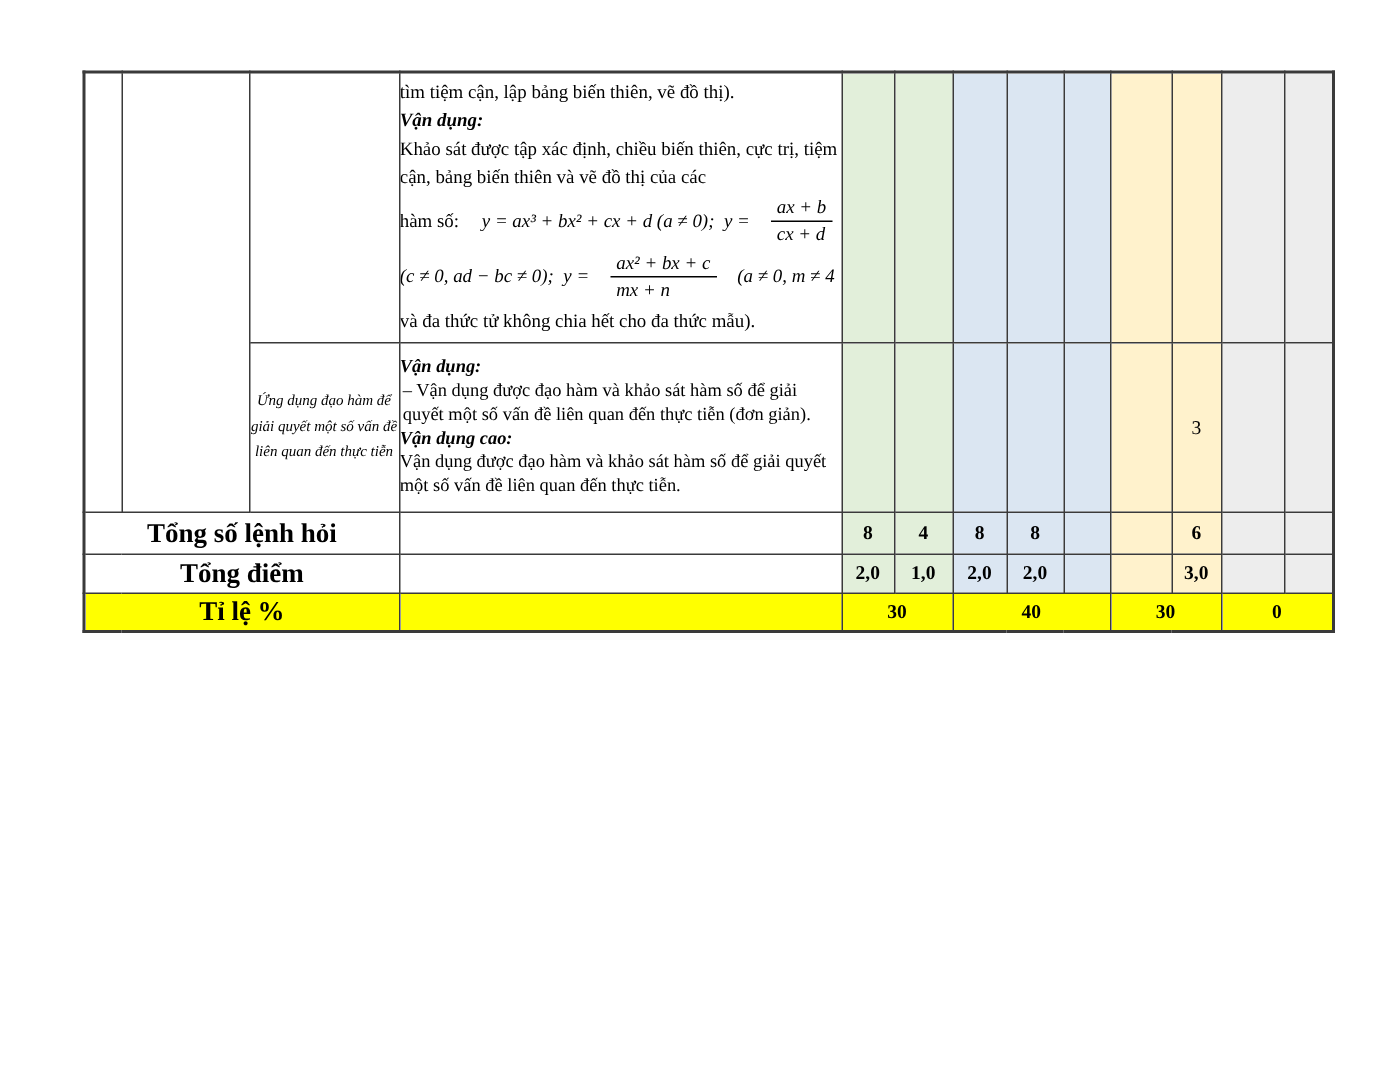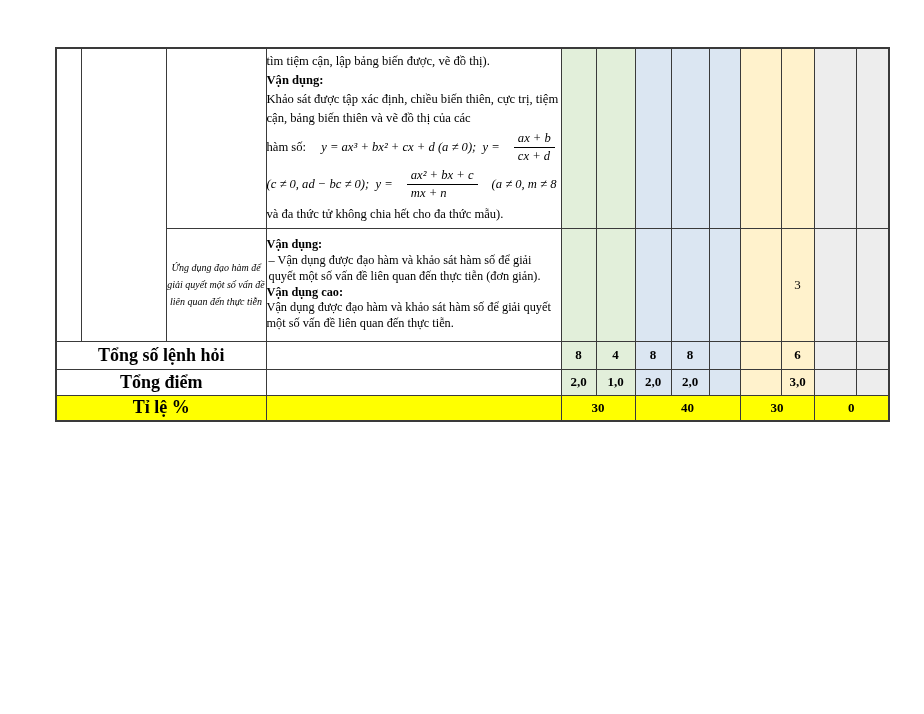--- a/index.html
+++ b/index.html
@@ -42,21 +42,21 @@
     padding: 2px 5px 2px 6px;
     font-size: 12.6px;
     line-height: 19px;
   }
   td.content-cell2 {
     vertical-align: top;
     padding: 1px 4px 1px 5px;
     font-size: 12.3px;
     line-height: 15.8px;
   }
-  .bold-italic { font-weight: bold; }
+  .bold-italic { font-weight: bold; font-style: italic; }
   .topic-cell {
     text-align: center;
     font-style: italic;
     font-size: 10px;
     line-height: 17px;
     padding: 2px 3px;
     vertical-align: middle;
   }
   .label-cell {
     font-weight: bold;
@@ -108,38 +108,38 @@
         <col style="width:42px">
         <col style="width:33px">
     </colgroup>
 
     <tbody>
         <tr style="height:180px">
       <td rowspan="2"></td>
       <td rowspan="2"></td>
       <td></td>
       <td class="content-cell">
-        <div>tìm tiệm cận, lập bảng biến được, vẽ đồ thị).</div>
+        <div>tìm tiệm cận, lập bảng biến thiên, vẽ đồ thị).</div>
         <div class="bold-italic">Vận dụng:</div>
         <div>Khảo sát được tập xác định, chiều biến thiên, cực trị, tiệm cận, bảng biến thiên và vẽ đồ thị của các</div>
         <div class="fline">
           <span>hàm số:&nbsp;</span>
           <span class="math">y = ax³ + bx² + cx + d (a ≠ 0);&nbsp; y =</span>
           <span class="frac">
             <span class="num">ax + b</span>
             <span class="den">cx + d</span>
           </span>
         </div>
         <div class="fline">
           <span class="math">(c ≠ 0, ad − bc ≠ 0);&nbsp; y =</span>
           <span class="frac">
             <span class="num">ax² + bx + c</span>
             <span class="den">mx + n</span>
           </span>
-          <span class="math">(a ≠ 0, m ≠ 8</span>
+          <span class="math">(a ≠ 0, m ≠ 4</span>
         </div>
         <div>và đa thức tử không chia hết cho đa thức mẫu).</div>
       </td>
       <td class="bg-green"></td>
       <td class="bg-green"></td>
       <td class="bg-blue"></td>
       <td class="bg-blue"></td>
       <td class="bg-blue"></td>
       <td class="bg-cream"></td>
       <td class="bg-cream"></td>

